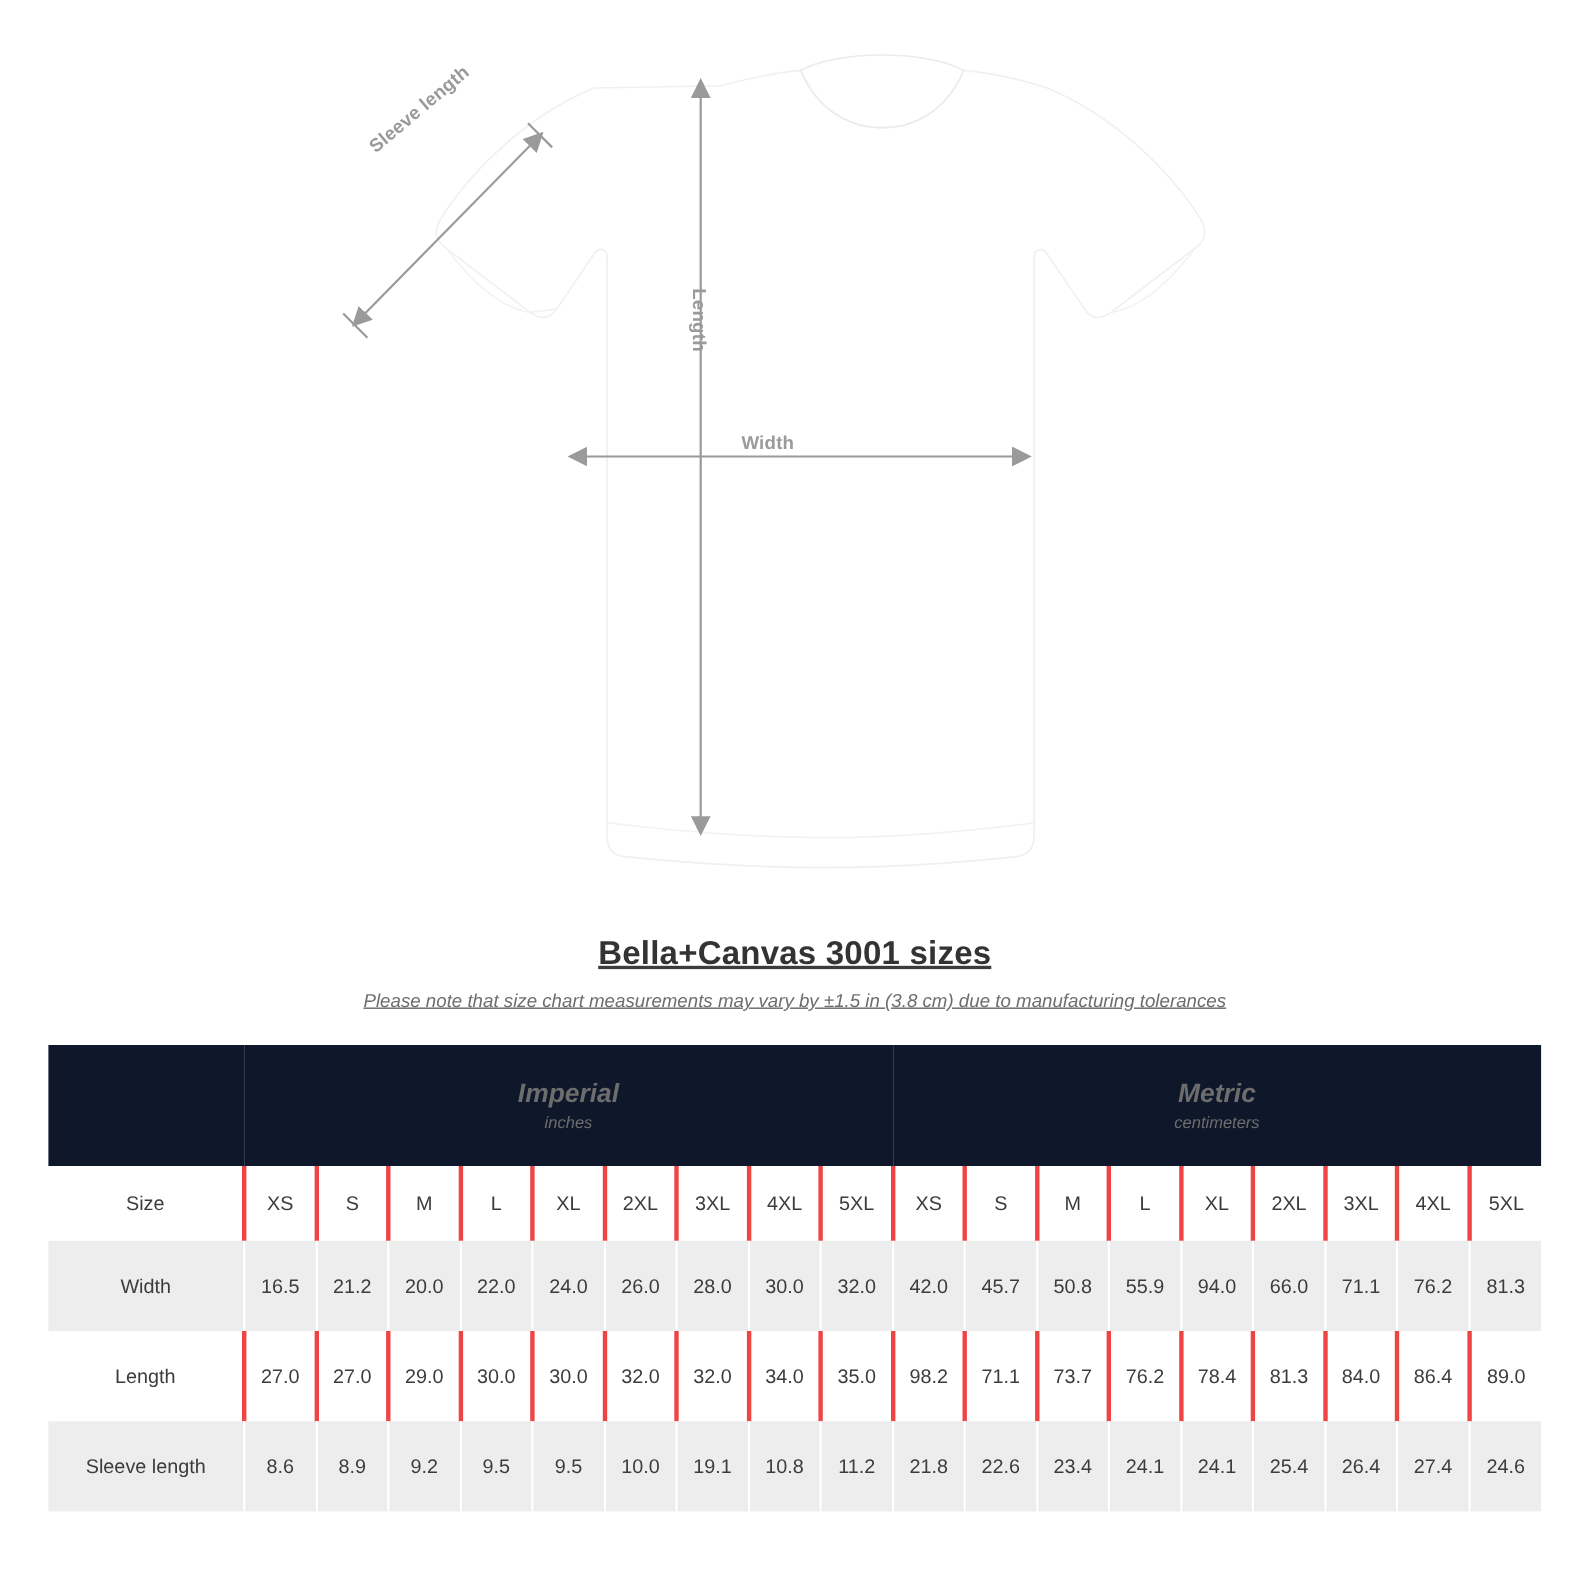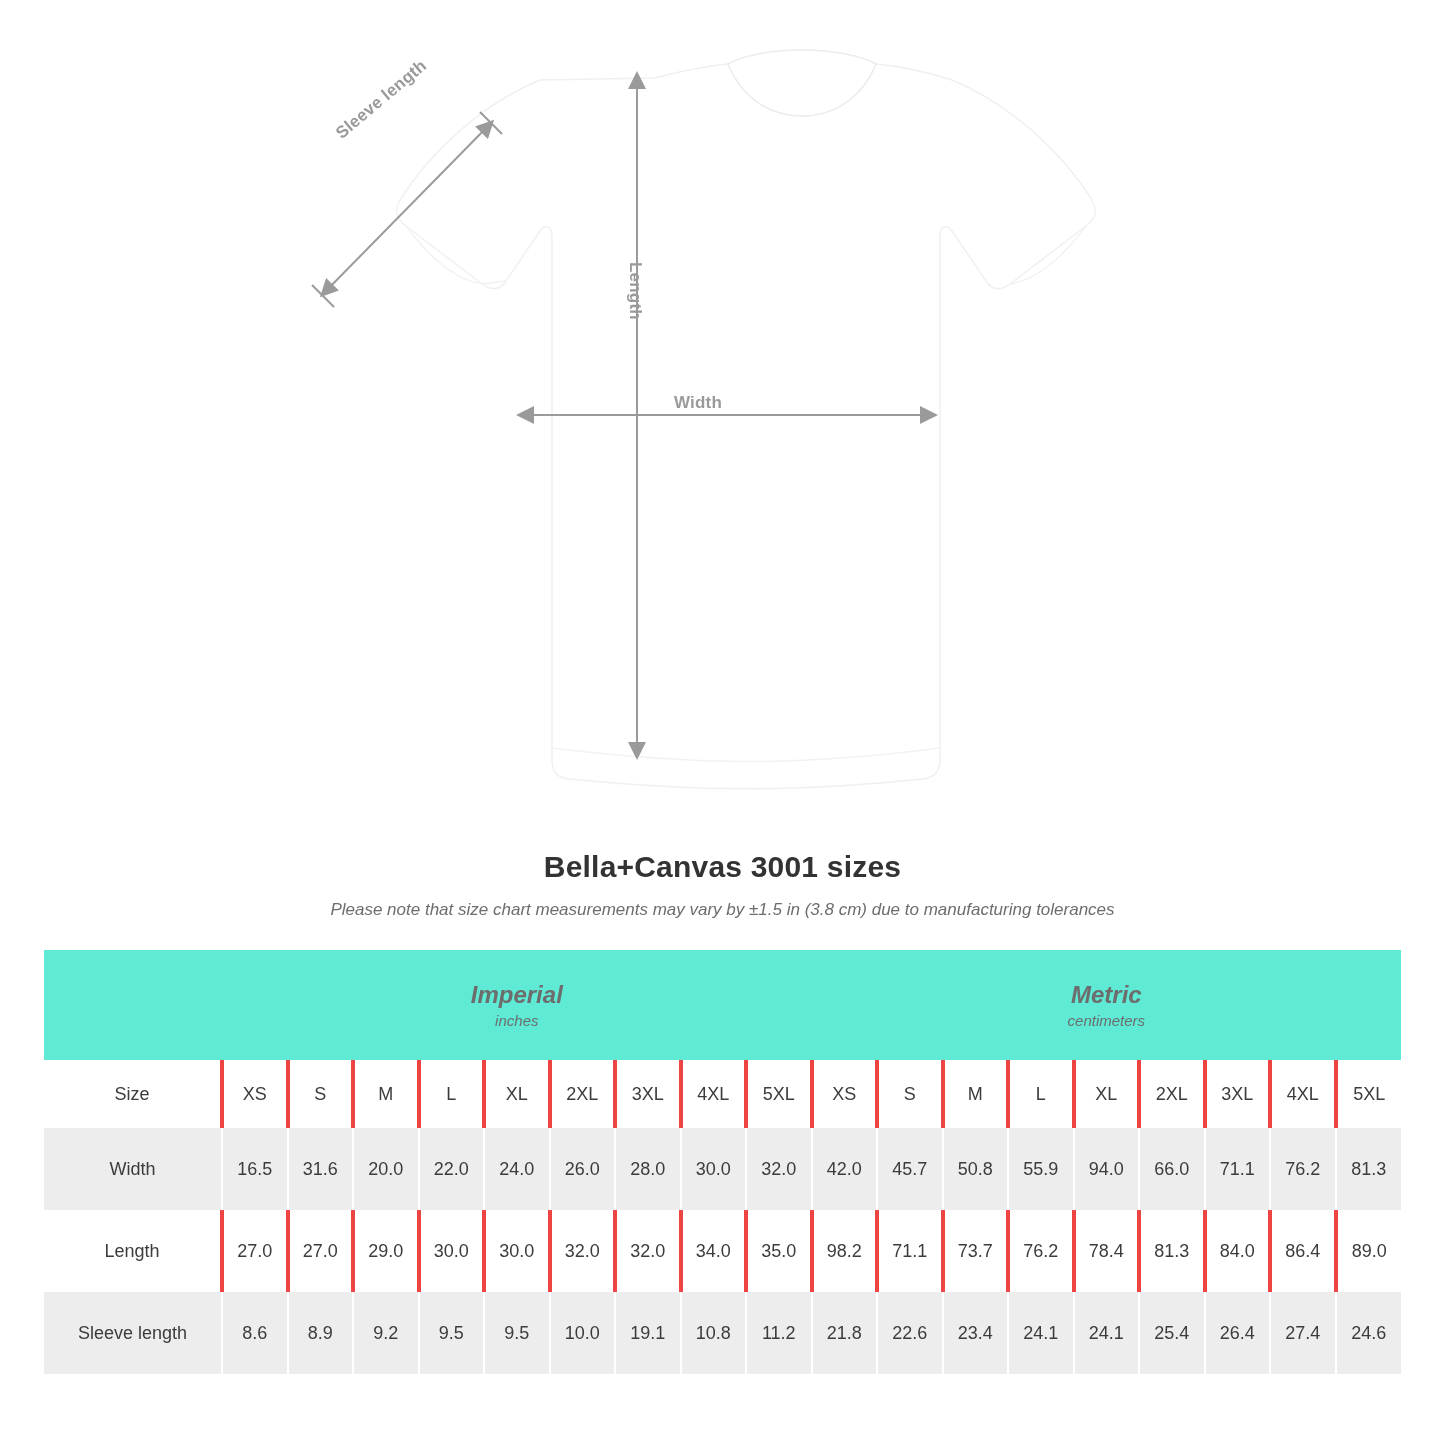--- a/index.html
+++ b/index.html
@@ -53,20 +53,21 @@
   }
   .dim-label.width {
     left: 674px;
     top: 393px;
   }
 
   
   .title-block {
     text-align: center;
     margin-top: 30px;
+    text-decoration: underline;
   }
   .chart-title {
     font-size: 30px;
     font-weight: bold;
     color: #333333;
     margin: 0;
     letter-spacing: 0.2px;
   }
   .chart-note {
     font-size: 17px;
@@ -85,21 +86,21 @@
     table-layout: fixed;
   }
   table.size-table td, table.size-table th {
     text-align: center;
     vertical-align: middle;
     padding: 0;
     font-weight: normal;
   }
   .unit-head {
     height: 110px;
-    background: #5eead4;
+    background: #0f172a;
   }
   .unit-name {
     font-size: 24px;
     font-style: italic;
     font-weight: bold;
     color: #6d6d6d;
     line-height: 1.15;
   }
   .unit-sub {
     font-size: 15px;
@@ -246,21 +247,21 @@
           <td class="vsep">XL</td>
           <td class="vsep">2XL</td>
           <td class="vsep">3XL</td>
           <td class="vsep">4XL</td>
           <td class="vsep">5XL</td>
         </tr>
 
         <tr class="data-row band-grey">
           <td class="row-head-cell">Width</td>
           <td class="vsep">16.5</td>
-          <td class="vsep">31.6</td>
+          <td class="vsep">21.2</td>
           <td class="vsep">20.0</td>
           <td class="vsep">22.0</td>
           <td class="vsep">24.0</td>
           <td class="vsep">26.0</td>
           <td class="vsep">28.0</td>
           <td class="vsep">30.0</td>
           <td class="vsep">32.0</td>
           <td class="vsep">42.0</td>
           <td class="vsep">45.7</td>
           <td class="vsep">50.8</td>

